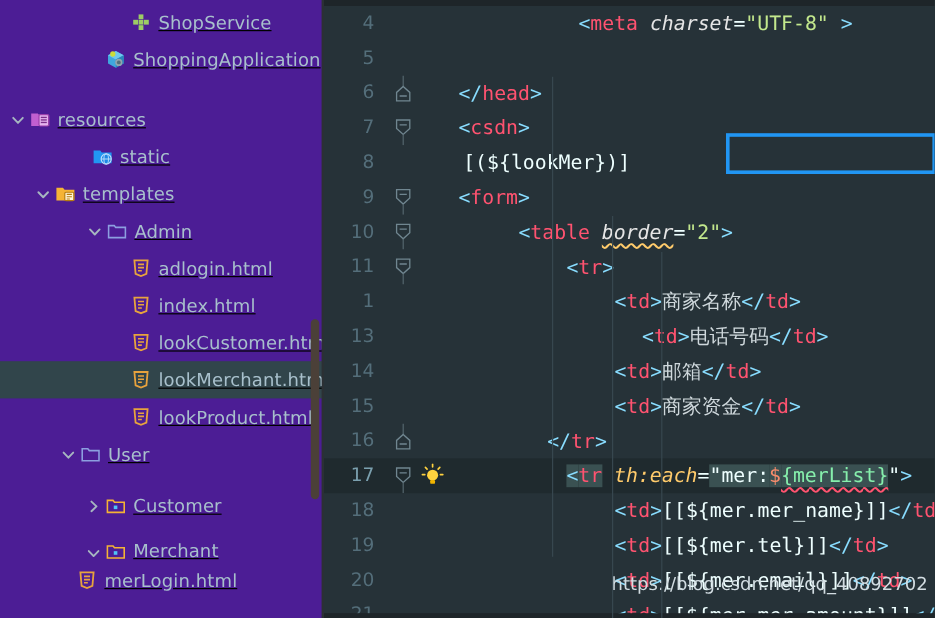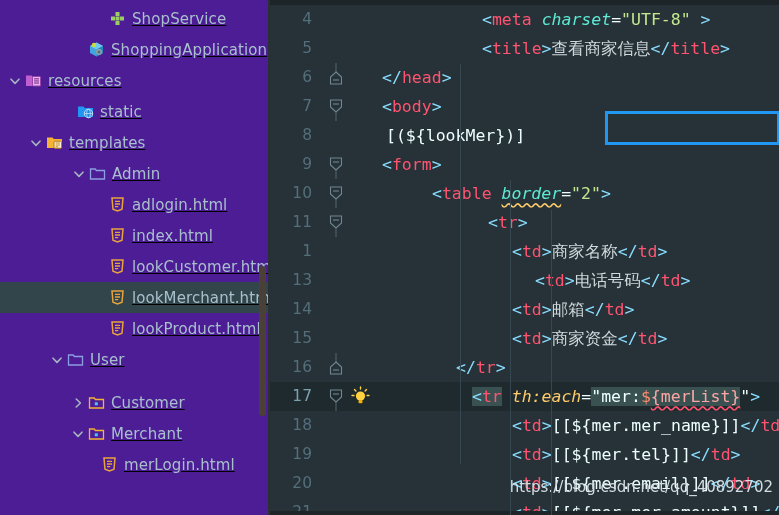--- a/index.html
+++ b/index.html
@@ -123,25 +123,25 @@
   
   .iguide {
     position: absolute;
     width: 1px;
     background: #37474f;
   }
 
   
   .t-tag   { color: #ff5370; }      
   .t-brk   { color: #89ddff; }
-  .t-attr2 { color: #5eead4; font-style: italic; }
+  .t-attr2 { color: #e5e5e5; font-style: italic; }
   .t-str   { color: #c3e88d; }
   .t-txt   { color: #cfd8dc; }
   .t-th    { color: #ffcb6b; font-style: italic; }
-  .t-el    { color: #fca5a5; }
+  .t-el    { color: #86efac; }
   .t-dollar{ color: #f78c6c; }
   .t-plain { color: #eeffff; }
   .sel-bg  { background: #3a5152; }
   .squiggle {
     text-decoration: underline;
     text-decoration-style: wavy;
     text-decoration-color: #ffcb6b;
     text-underline-offset: 3px;
   }
   .squiggle-red {
@@ -201,21 +201,21 @@
           <span class="ico"><svg width="17" height="17" viewBox="0 0 17 17">
               <path d="M8.5 1.5 L15 5 L15 12 L8.5 15.5 L2 12 L2 5 Z" fill="#40a6dd"></path>
               <path d="M8.5 1.5 L15 5 L8.5 8.5 L2 5 Z" fill="#6ec8f0"></path>
               <path d="M8.5 8.5 L15 5 L15 12 L8.5 15.5 Z" fill="#2a86bb"></path>
               <circle cx="6" cy="4" r="2.2" fill="#cddc39"></circle>
               <circle cx="11" cy="11" r="3" fill="#90a4ae"></circle>
               <circle cx="11" cy="11" r="1.6" fill="#546e7a"></circle>
             </svg></span>
           <span class="lbl">ShoppingApplication</span>
         </div>
-        <div class="tree-row" style="padding-left: 8px;">
+        <div class="tree-row" style="padding-left: 8px; margin-top: 19px;">
           <span class="arrow">
             <svg width="14" height="14" viewBox="0 0 14 14">
               <path d="M3 5.2 L7 9.4 L11 5.2" fill="none" stroke="#a6b6c0" stroke-width="1.6" stroke-linecap="round" stroke-linejoin="round"></path>
             </svg>
           </span>
           <span class="ico"><svg width="17" height="17" viewBox="0 0 17 17">
               <path d="M1 3.5 h5.5 l1.3 1.6 H16 v9 H1 z" fill="#c15fd0"></path>
               <rect x="7.5" y="4.5" width="8" height="9.5" rx="1" fill="#e5b3ee" stroke="#9b3fab"></rect>
               <g fill="#7b2f8a">
                 <rect x="9" y="6.3" width="5" height="1.1"></rect>
@@ -315,76 +315,76 @@
             <svg width="14" height="14" viewBox="0 0 14 14">
               <path d="M5.2 3 L9.4 7 L5.2 11" fill="none" stroke="#a6b6c0" stroke-width="1.6" stroke-linecap="round" stroke-linejoin="round"></path>
             </svg>
           </span>
           <span class="ico"><svg width="17" height="17" viewBox="0 0 17 17">
               <path d="M1.5 4 h4.7 l1.2 1.5 H15.5 v8.5 H1.5 z" fill="none" stroke="#f5b335" stroke-width="1.3"></path>
               <rect x="6.8" y="8.3" width="3" height="3" fill="#4fc3f7"></rect>
             </svg></span>
           <span class="lbl">Customer</span>
         </div>
-        <div class="tree-row" style="padding-left: 71px;">
+        <div class="tree-row" style="padding-left: 71px; align-items: flex-end;">
           <span class="arrow">
             <svg width="14" height="14" viewBox="0 0 14 14">
               <path d="M3 5.2 L7 9.4 L11 5.2" fill="none" stroke="#a6b6c0" stroke-width="1.6" stroke-linecap="round" stroke-linejoin="round"></path>
             </svg>
           </span>
           <span class="ico"><svg width="17" height="17" viewBox="0 0 17 17">
               <path d="M1.5 4 h4.7 l1.2 1.5 H15.5 v8.5 H1.5 z" fill="none" stroke="#f5b335" stroke-width="1.3"></path>
               <rect x="6.8" y="8.3" width="3" height="3" fill="#4fc3f7"></rect>
             </svg></span>
           <span class="lbl">Merchant</span>
         </div>
-        <div class="tree-row" style="padding-left: 84px;">
+        <div class="tree-row" style="padding-left: 47px;">
           <span class="arrow none"></span>
           <span class="ico"><svg width="17" height="17" viewBox="0 0 17 17">
               <path d="M3 2 h11 l-1 11.2 L8.5 15 L4 13.2 Z" fill="none" stroke="#e8a33d" stroke-width="1.5"></path>
               <path d="M6 5.3 h5 M6 8 h5 M6 10.6 h3.2" stroke="#e8a33d" stroke-width="1.3"></path>
             </svg></span>
           <span class="lbl">merLogin.html</span>
         </div>
       </div>
     <div id="side-scroll"></div>
     <div id="side-edge"></div>
   </div>
 
   <div id="editor">
     <div id="editor-top-strip"></div>
     <div id="code-lines" style="padding-top: 5px;">
         <div class="code-line"><span class="ln">4</span><span class="txt" style="left: 212px;"><span class="t-brk">&lt;</span><span class="t-tag">meta</span><span class="t-plain"> </span><span class="t-attr2">charset</span><span class="t-plain">=</span><span class="t-str">"UTF-8"</span><span class="t-plain"> </span><span class="t-brk">&gt;</span></span></div>
-        <div class="code-line"><span class="ln">5</span><span class="txt" style="left: 212px;"><span class="t-brk">&lt;</span><span class="t-tag">title</span><span class="t-brk">&gt;</span><span class="t-txt">查看商家信息</span><span class="t-brk">&lt;/</span><span class="t-tag">title</span><span class="t-brk">&gt;</span></span></div>
+        <div class="code-line"><span class="ln">5</span></div>
         <div class="code-line"><span class="ln">6</span><span class="gut"><svg width="22" height="29" viewBox="0 0 22 29">
               <line x1="10" y1="0" x2="10" y2="9" stroke="#55666e" stroke-width="1"></line>
               <path d="M10 9 L15.5 14 v7 h-11 v-7 Z" fill="none" stroke="#708690" stroke-width="1.1"></path>
               <line x1="7" y1="17" x2="13" y2="17" stroke="#708690" stroke-width="1.1"></line>
             </svg></span><span class="txt" style="left: 112px;"><span class="t-brk">&lt;/</span><span class="t-tag">head</span><span class="t-brk">&gt;</span></span></div>
         <div class="code-line"><span class="ln">7</span><span class="gut"><svg width="22" height="29" viewBox="0 0 22 29">
               <path d="M4.5 8 h11 v7 l-5.5 5 L4.5 15 Z" fill="none" stroke="#708690" stroke-width="1.1"></path>
               <line x1="7" y1="12" x2="13" y2="12" stroke="#708690" stroke-width="1.1"></line>
               <line x1="10" y1="20" x2="10" y2="29" stroke="#55666e" stroke-width="1"></line>
-            </svg></span><span class="txt" style="left: 112px;"><span class="t-brk">&lt;</span><span class="t-tag">body</span><span class="t-brk">&gt;</span></span></div>
+            </svg></span><span class="txt" style="left: 112px;"><span class="t-brk">&lt;</span><span class="t-tag">csdn</span><span class="t-brk">&gt;</span></span></div>
         <div class="code-line"><span class="ln">8</span><span class="txt" style="left: 116px;"><span class="t-plain">[($</span><span class="t-plain">{lookMer}</span><span class="t-plain">)]</span></span></div>
         <div class="code-line"><span class="ln">9</span><span class="gut"><svg width="22" height="29" viewBox="0 0 22 29">
               <path d="M4.5 8 h11 v7 l-5.5 5 L4.5 15 Z" fill="none" stroke="#708690" stroke-width="1.1"></path>
               <line x1="7" y1="12" x2="13" y2="12" stroke="#708690" stroke-width="1.1"></line>
               <line x1="10" y1="20" x2="10" y2="29" stroke="#55666e" stroke-width="1"></line>
             </svg></span><span class="txt" style="left: 112px;"><span class="t-brk">&lt;</span><span class="t-tag">form</span><span class="t-brk">&gt;</span></span></div>
         <div class="code-line"><span class="ln">10</span><span class="gut"><svg width="22" height="29" viewBox="0 0 22 29">
               <path d="M4.5 8 h11 v7 l-5.5 5 L4.5 15 Z" fill="none" stroke="#708690" stroke-width="1.1"></path>
               <line x1="7" y1="12" x2="13" y2="12" stroke="#708690" stroke-width="1.1"></line>
               <line x1="10" y1="20" x2="10" y2="29" stroke="#55666e" stroke-width="1"></line>
             </svg></span><span class="txt" style="left: 162px;"><span class="t-brk">&lt;</span><span class="t-tag">table</span><span class="t-plain"> </span><span class="t-attr2 squiggle">border</span><span class="t-plain">=</span><span class="t-str">"2"</span><span class="t-brk">&gt;</span></span></div>
         <div class="code-line"><span class="ln">11</span><span class="gut"><svg width="22" height="29" viewBox="0 0 22 29">
               <path d="M4.5 8 h11 v7 l-5.5 5 L4.5 15 Z" fill="none" stroke="#708690" stroke-width="1.1"></path>
               <line x1="7" y1="12" x2="13" y2="12" stroke="#708690" stroke-width="1.1"></line>
               <line x1="10" y1="20" x2="10" y2="29" stroke="#55666e" stroke-width="1"></line>
-            </svg></span><span class="txt" style="left: 202px; margin-left: 16px;"><span class="t-brk">&lt;</span><span class="t-tag">tr</span><span class="t-brk">&gt;</span></span></div>
+            </svg></span><span class="txt" style="left: 202px;"><span class="t-brk">&lt;</span><span class="t-tag">tr</span><span class="t-brk">&gt;</span></span></div>
         <div class="code-line"><span class="ln">1</span><span class="txt" style="left: 242px;"><span class="t-brk">&lt;</span><span class="t-tag">td</span><span class="t-brk">&gt;</span><span class="t-txt">商家名称</span><span class="t-brk">&lt;/</span><span class="t-tag">td</span><span class="t-brk">&gt;</span></span></div>
         <div class="code-line"><span class="ln">13</span><span class="txt" style="left: 242px; margin-left: 23px;"><span class="t-brk">&lt;</span><span class="t-tag">td</span><span class="t-brk">&gt;</span><span class="t-txt">电话号码</span><span class="t-brk">&lt;/</span><span class="t-tag">td</span><span class="t-brk">&gt;</span></span></div>
         <div class="code-line"><span class="ln">14</span><span class="txt" style="left: 242px;"><span class="t-brk">&lt;</span><span class="t-tag">td</span><span class="t-brk">&gt;</span><span class="t-txt">邮箱</span><span class="t-brk">&lt;/</span><span class="t-tag">td</span><span class="t-brk">&gt;</span></span></div>
         <div class="code-line"><span class="ln">15</span><span class="txt" style="left: 242px;"><span class="t-brk">&lt;</span><span class="t-tag">td</span><span class="t-brk">&gt;</span><span class="t-txt">商家资金</span><span class="t-brk">&lt;/</span><span class="t-tag">td</span><span class="t-brk">&gt;</span></span></div>
         <div class="code-line"><span class="ln">16</span><span class="gut"><svg width="22" height="29" viewBox="0 0 22 29">
               <line x1="10" y1="0" x2="10" y2="9" stroke="#55666e" stroke-width="1"></line>
               <path d="M10 9 L15.5 14 v7 h-11 v-7 Z" fill="none" stroke="#708690" stroke-width="1.1"></path>
               <line x1="7" y1="17" x2="13" y2="17" stroke="#708690" stroke-width="1.1"></line>
             </svg></span><span class="txt" style="left: 186px;"><span class="t-brk">&lt;/</span><span class="t-tag">tr</span><span class="t-brk">&gt;</span></span></div>
         <div class="code-line current"><span class="ln">17</span><span class="gut"><svg width="22" height="29" viewBox="0 0 22 29">

